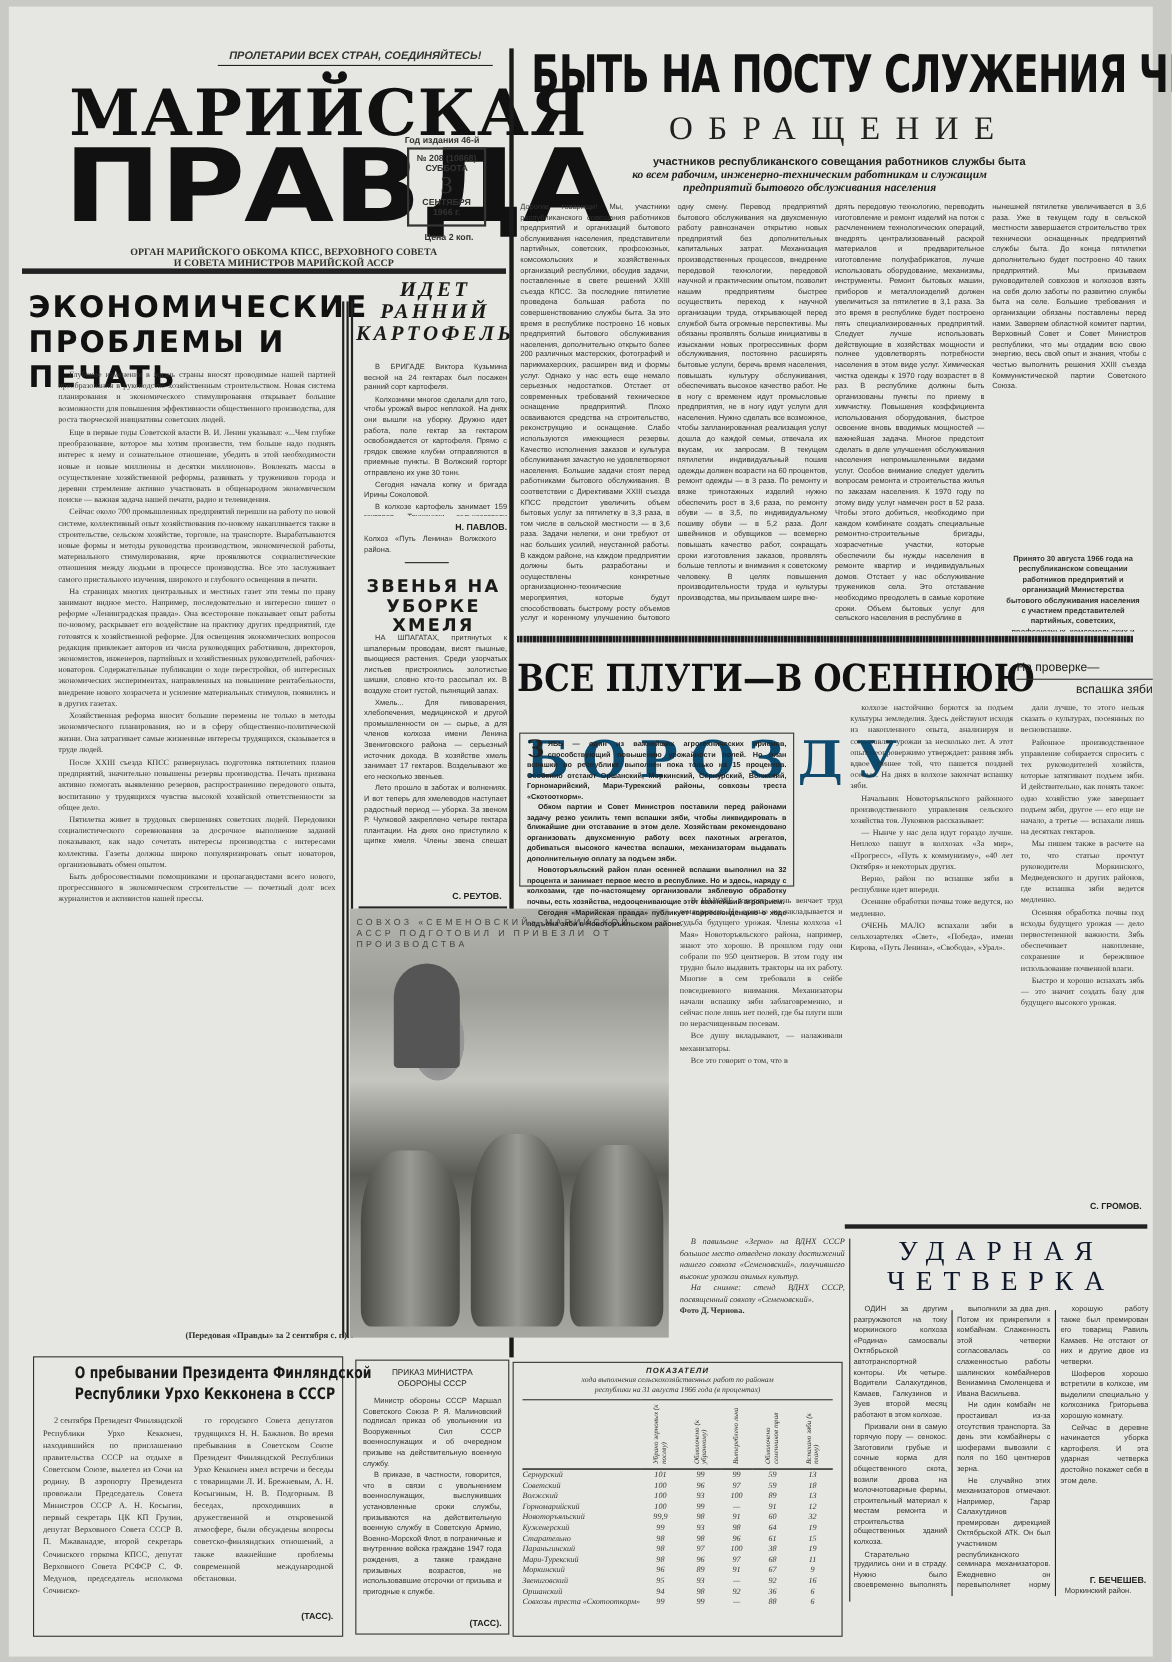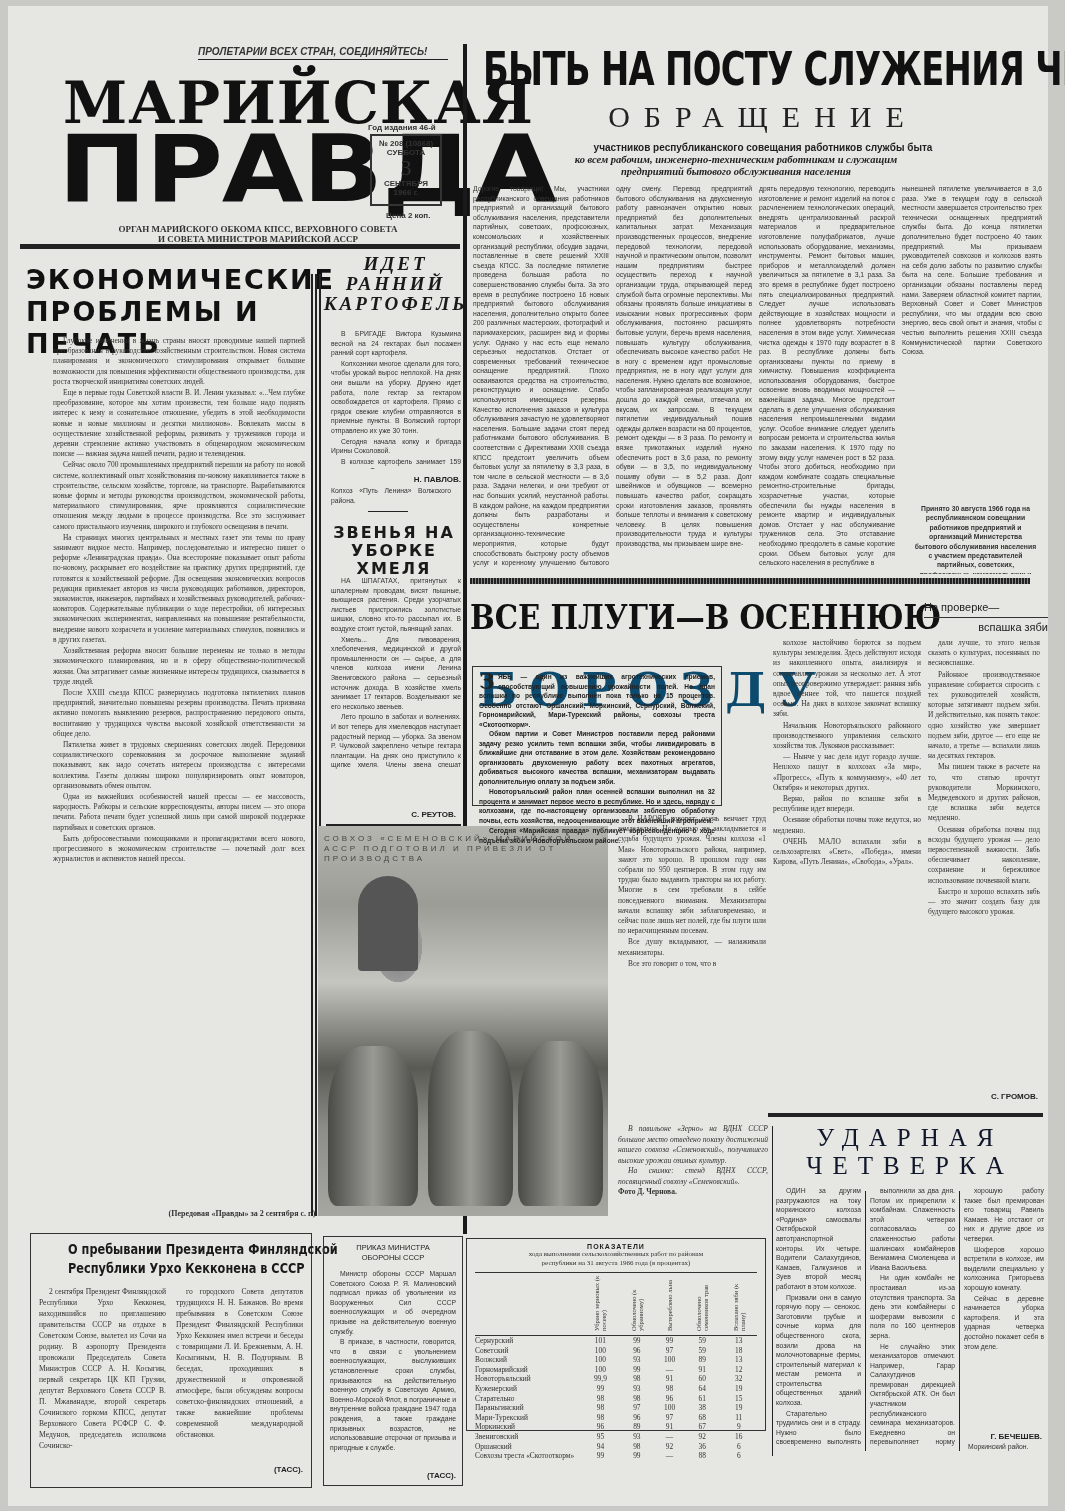--- a/index.html
+++ b/index.html
@@ -20,21 +20,21 @@
     overflow: hidden; font-family: "Liberation Serif", serif;
   }
   .sans { font-family: "Liberation Sans", sans-serif; }
   .txt p { text-indent: 10px; margin-bottom: 1px; }
   .sig { text-align: right; font-weight: bold; font-size: 8px; margin-top: 4px; color:#222; font-family: "Liberation Sans", sans-serif;}
   .rule { position: absolute; background: #222; }
   .vrule { position: absolute; background: #222; width: 2px; }
   .thickvr { position: absolute; width: 4px; background: #1a1a1a; }
 
   
-  .slogan { left: 190px; top: 40px; width: 250px; font-size: 10px; font-style: italic; font-weight: bold; text-align: left; font-family: "Liberation Sans", sans-serif; border-bottom: 1.5px solid #222; padding-bottom: 2px; color:#333;}
+  .slogan { left: 190px; top: 40px; width: 250px; font-size: 10px; font-style: italic; font-weight: bold; text-align: center; font-family: "Liberation Sans", sans-serif; border-bottom: 1.5px solid #222; padding-bottom: 2px; color:#333;}
   .mast1 { left: 55px; top: 68px; font-size: 58px; font-weight: bold; letter-spacing: 1px; font-family: "DejaVu Serif", serif; line-height: 58px; color:#111;}
   .mast2 { left: 50px; top: 118px; font-size: 92px; font-weight: bold; font-family: "DejaVu Sans", sans-serif; line-height: 92px; letter-spacing: -1px; transform: scaleX(1.15); transform-origin: left; color:#111;}
   .god { left: 360px; top: 117px; font-size: 8px; font-family: "Liberation Sans", sans-serif; font-weight: bold; color:#333;}
   .datebox { left: 362px; top: 128px; width: 72px; height: 72px; border: 2px double #333; text-align: center; font-family: "Liberation Sans", sans-serif; font-weight: bold; font-size: 8px; line-height: 9px; padding-top: 3px; color:#333;}
   .datebox .day { font-size: 22px; line-height: 22px; font-family: "Liberation Serif", serif; font-weight: normal; }
   .price { left: 378px; top: 205px; font-size: 8px; font-family: "Liberation Sans", sans-serif; font-weight: bold; color:#333;}
   .organ { left: 80px; top: 218px; width: 340px; font-size: 9px; font-weight: bold; text-align: center; line-height: 10px; color:#333;}
 
   
   .h-byt { left: 475px; top: 38px; width: 565px; font-size: 47px; font-weight: bold; font-family: "DejaVu Sans", sans-serif; transform: scaleX(0.72); transform-origin: left; white-space: nowrap; line-height: 50px; letter-spacing: -1px; color:#111;}
@@ -60,21 +60,21 @@
   .photo-wide { left: 310px; top: 820px; width: 290px; height: 390px; background:
       radial-gradient(ellipse 40px 60px at 80px 120px, #777 0%, #999 60%, transparent 61%),
       linear-gradient(180deg, #b5b5b0 0%, #9c9c97 20%, #c6c6c1 40%, #5a5a55 62%, #8e8e89 78%, #a7a7a2 100%); }
   .barrel { position:absolute; border-radius: 40% 40% 10% 10%; background: linear-gradient(90deg,#4a4a46,#9a9a95,#4a4a46); }
 
   .caption { left: 610px; top: 1118px; width: 150px; font-size: 7.6px; font-style: italic; line-height: 10.5px; text-align: justify; color:#333;}
   .caption .foto { display:block; text-align:left; font-style: normal; font-weight: bold; font-size: 7.5px; margin-top: 0;}
 
   .h-udar { left: 772px; top: 1118px; width: 260px; text-align: center; font-size: 25px; letter-spacing: 10px; line-height: 28px; color:#0f172a;}
 
-  .table-box { left: 458px; top: 1232px; width: 300px; height: 193px; border: 1.5px solid #333; padding: 4px 8px; }
+  .table-box { left: 458px; top: 1232px; width: 300px; height: 250px; border: 1.5px solid #333; padding: 4px 8px; font-style: italic; }
   .tb-title { text-align:center; font-size: 7px; font-weight: bold; font-family: "Liberation Sans", sans-serif; letter-spacing: 1px;}
   .tb-sub { text-align:center; font-size: 7px; line-height: 9px; color:#333; }
   table.pok { width: 100%; border-collapse: collapse; font-size: 7.4px; margin-top: 4px; color:#333;}
   table.pok th { height: 62px; border-top: 1.5px solid #333; border-bottom: 1.5px solid #333; font-weight: normal; vertical-align: bottom; padding-bottom: 2px;}
   table.pok th .vt { writing-mode: vertical-rl; transform: rotate(180deg); font-size: 6.5px; line-height: 7px; height: 58px; display:inline-block; text-align:left; }
   table.pok td { text-align: center; line-height: 9.6px; }
   table.pok td.name { text-align: left; width: 38%; }
 
   .fin-box { left: 22px; top: 1227px; width: 282px; height: 255px; border: 1.5px solid #333; padding: 6px 8px; }
   .fin-title { text-align: center; font-size: 14.5px; font-weight: bold; font-family: "DejaVu Sans", sans-serif; line-height: 19px; transform: scaleX(0.78); transform-origin: center; white-space: nowrap; color:#1a1a1a;}
@@ -124,21 +124,20 @@
 
   <div class="abs h-econ">ЭКОНОМИЧЕСКИЕ ПРОБЛЕМЫ И ПЕЧАТЬ</div>
   <div class="abs txt" style="left:45px; top:330px; width:252px; height:868px;">
     <p>Глубокие изменения в жизнь страны вносят проводимые нашей партией преобразования в руководстве хозяйственным строительством. Новая система планирования и экономического стимулирования открывает большие возможности для повышения эффективности общественного производства, для роста творческой инициативы советских людей.</p>
     <p>Еще в первые годы Советской власти В. И. Ленин указывал: «...Чем глубже преобразование, которое мы хотим произвести, тем больше надо поднять интерес к нему и сознательное отношение, убедить в этой необходимости новые и новые миллионы и десятки миллионов». Вовлекать массы в осуществление хозяйственной реформы, развивать у тружеников города и деревни стремление активно участвовать в общенародном экономическом поиске — важная задача нашей печати, радио и телевидения.</p>
     <p>Сейчас около 700 промышленных предприятий перешли на работу по новой системе, коллективный опыт хозяйствования по-новому накапливается также в строительстве, сельском хозяйстве, торговле, на транспорте. Вырабатываются новые формы и методы руководства производством, экономической работы, материального стимулирования, ярче проявляются социалистические отношения между людьми в процессе производства. Все это заслуживает самого пристального изучения, широкого и глубокого освещения в печати.</p>
     <p>На страницах многих центральных и местных газет эти темы по праву занимают видное место. Например, последовательно и интересно пишет о реформе «Ленинградская правда». Она всесторонне показывает опыт работы по-новому, раскрывает его воздействие на практику других предприятий, где готовятся к хозяйственной реформе. Для освещения экономических вопросов редакция привлекает авторов из числа руководящих работников, директоров, экономистов, инженеров, партийных и хозяйственных руководителей, рабочих-новаторов. Содержательные публикации о ходе перестройки, об интересных экономических экспериментах, направленных на повышение рентабельности, внедрение нового хозрасчета и усиление материальных стимулов, появились и в других газетах.</p>
     <p>Хозяйственная реформа вносит большие перемены не только в методы экономического планирования, но и в сферу общественно-политической жизни. Она затрагивает самые жизненные интересы трудящихся, сказывается в труде людей.</p>
     <p>После XXIII съезда КПСС развернулась подготовка пятилетних планов предприятий, значительно повышены резервы производства. Печать призвана активно помогать выявлению резервов, распространению передового опыта, воспитанию у трудящихся чувства высокой хозяйской ответственности за общее дело.</p>
     <p>Пятилетка живет в трудовых свершениях советских людей. Передовики социалистического соревнования за досрочное выполнение заданий показывают, как надо сочетать интересы производства с интересами коллектива. Газеты должны широко популяризировать опыт новаторов, организовывать обмен опытом.</p>
-    <p>Одна из важнейших особенностей нашей прессы — ее массовость, народность. Рабкоры и сельские корреспонденты, авторы писем — это опора печати. Работа печати будет успешной лишь при самой широкой поддержке партийных и советских органов.</p>
     <p>Быть добросовестными помощниками и пропагандистами всего нового, прогрессивного в экономическом строительстве — почетный долг всех журналистов и активистов нашей прессы.</p>
   </div>
   <div class="abs peredovaya">(Передовая «Правды» за 2 сентября с. г.).</div>
 
   <div class="vrule" style="left:303px; top:268px; height:942px;"></div>
   <div class="vrule" style="left:307px; top:268px; height:942px;"></div>
   <div class="vrule" style="left:311px; top:268px; height:942px;"></div>
 
   <div class="abs h-idet">ИДЕТ РАННИЙ КАРТОФЕЛЬ</div>
   <div class="abs txt sans" style="left:323px; top:323px; width:130px; height:140px; font-size:6.8px; line-height:9.6px;">

